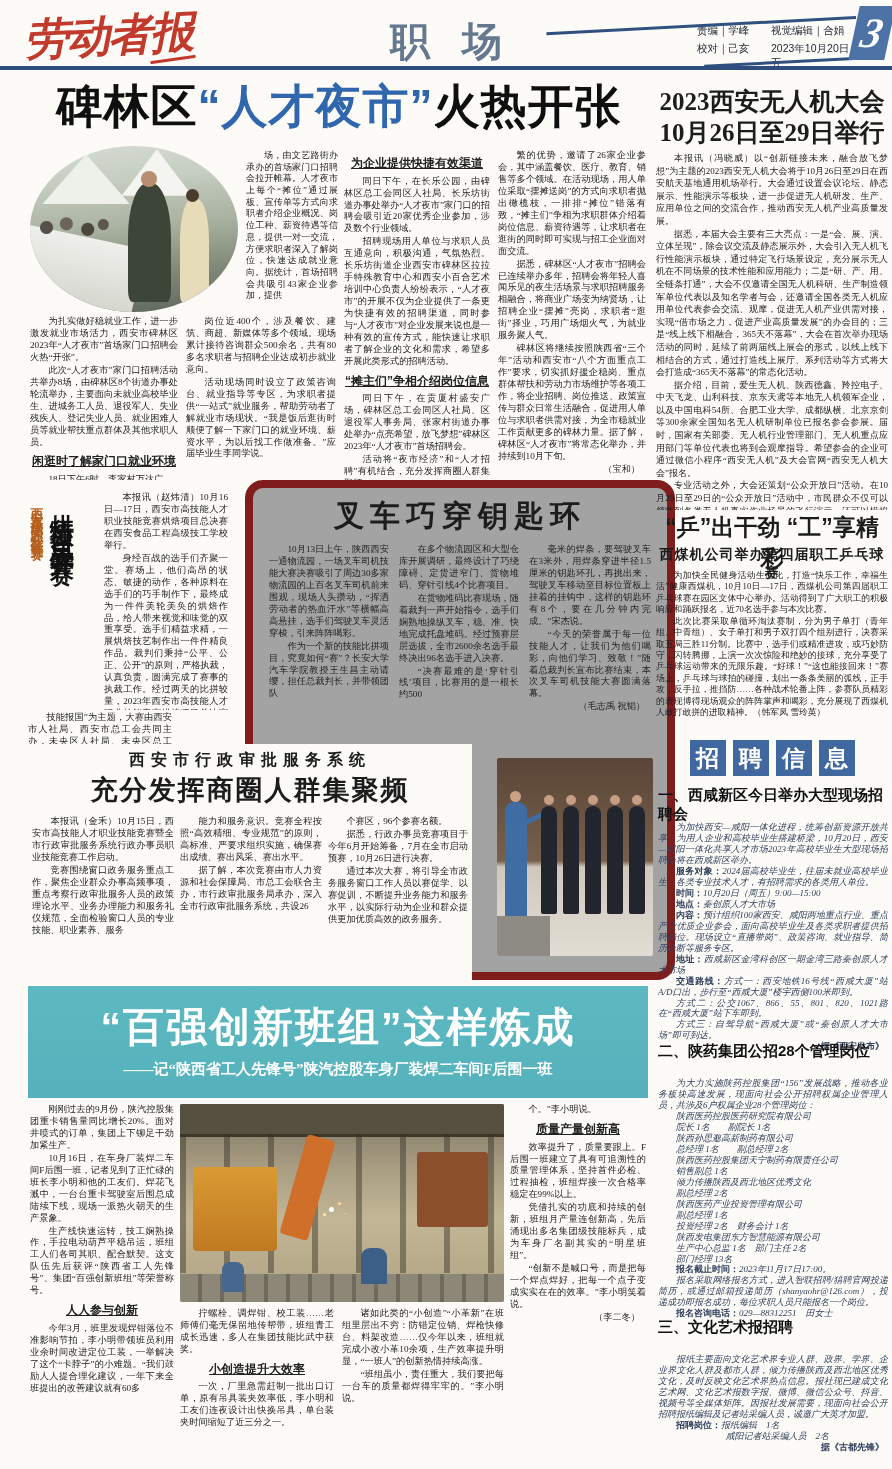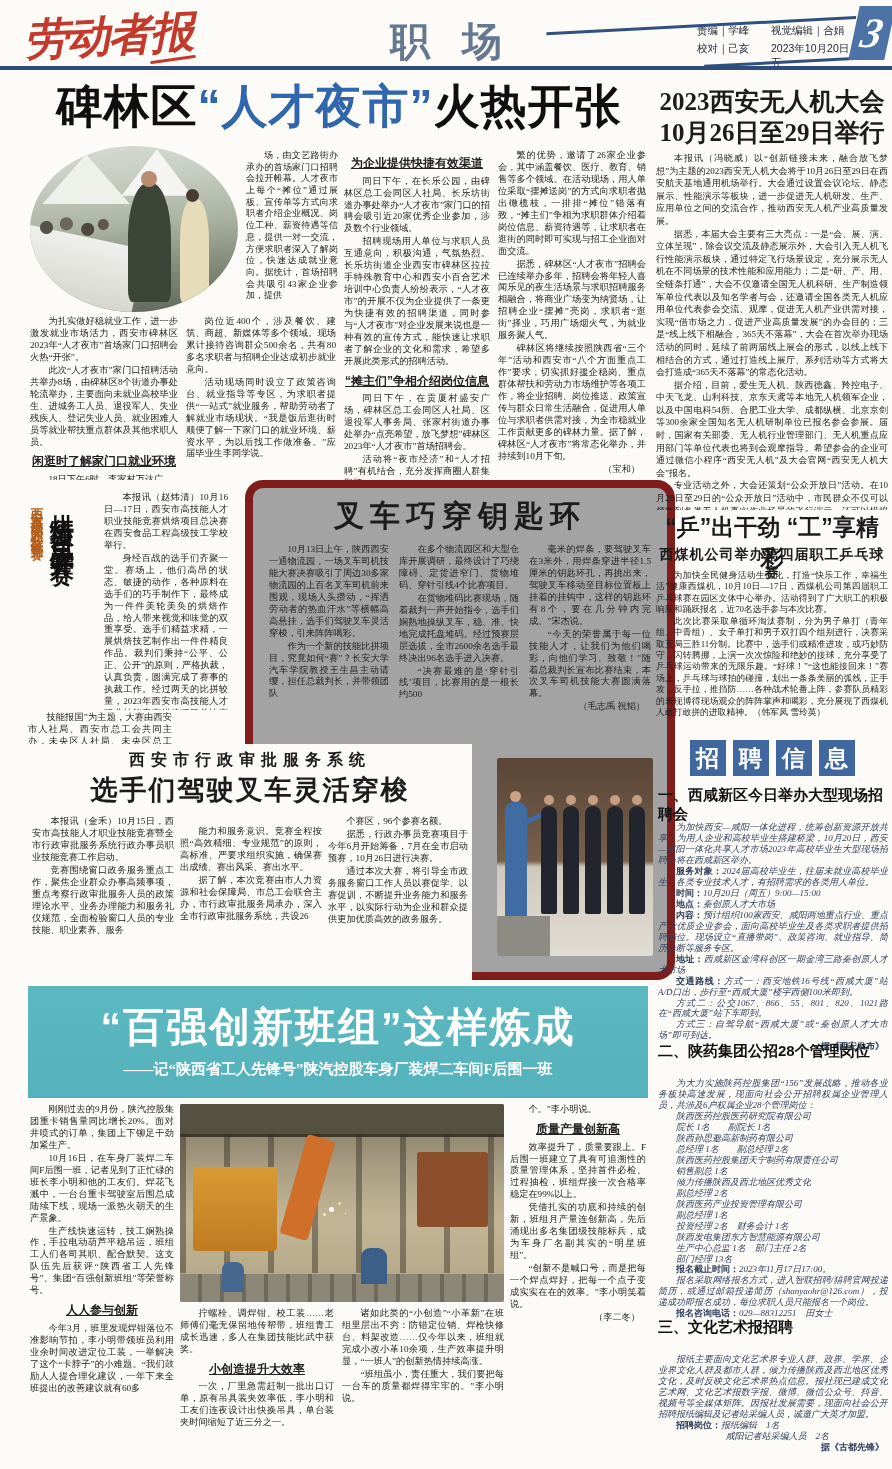--- a/index.html
+++ b/index.html
@@ -72,21 +72,21 @@
   .photo4 .blue:before{content:"";position:absolute;left:5px;top:-11px;width:11px;height:11px;border-radius:50%;background:#caa184;}
   .photo4 .blue:after{content:"";position:absolute;left:18px;top:14px;width:22px;height:5px;background:#3f6da3;transform:rotate(-24deg);border-radius:3px;}
   .photo4 .desk{position:absolute;left:0;bottom:0;width:34%;height:20%;background:#8e8b84;}
   
   .a4-box{left:28px;top:744px;width:444px;height:238px;background:#fcfbf8;z-index:6;}
   .a4-kicker{position:absolute;left:0;top:6px;width:100%;text-align:center;font-size:16px;font-weight:bold;
              letter-spacing:6px;font-family:"Liberation Sans",sans-serif;}
   .a4-title{position:absolute;left:0;top:28px;width:100%;text-align:center;font-size:27px;font-weight:800;
             letter-spacing:2px;font-family:"Liberation Serif",serif;}
   .a4c1{left:4px;top:72px;width:142px;height:160px;}
-  .a4c2{left:152px;top:72px;width:142px;height:160px;margin-top:10px;}
+  .a4c2{left:152px;top:72px;width:142px;height:160px;}
   .a4c3{left:300px;top:72px;width:140px;height:160px;}
   
   .a5-band{left:28px;top:986px;width:620px;height:112px;background:linear-gradient(#5cb9c1,#55b2bc);}
   .a5-title{position:absolute;left:0;top:14px;width:100%;text-align:center;color:#fff;font-size:41px;
             font-weight:800;letter-spacing:2px;font-family:"Liberation Sans",sans-serif;}
   .a5-sub{position:absolute;left:0;top:74px;width:100%;text-align:center;color:#fff;font-size:15px;font-weight:bold;}
   .a5L{left:30px;top:1104px;width:144px;height:358px;}
   .a5R{left:510px;top:1104px;width:136px;height:358px;}
   .a5Ma{left:180px;top:1308px;width:154px;height:154px;}
   .a5Mb{left:342px;top:1308px;width:162px;height:154px;}
@@ -230,21 +230,21 @@
       <div class="fig" style="left:66px;"></div>
       <div class="fig" style="left:88px;"></div>
       <div class="fig" style="left:110px;"></div>
       <div class="fig" style="left:132px;"></div>
       <div class="desk"></div>
     </div>
   </div>
 
   <div class="abs a4-box">
     <div class="a4-kicker">西安市行政审批服务系统</div>
-    <div class="a4-title">选手们驾驶叉车灵活穿梭</div>
+    <div class="a4-title">充分发挥商圈人群集聚频</div>
     <div class="abs col a4c1">
         <p>本报讯（金禾）10月15日，西安市高技能人才职业技能竞赛暨全市行政审批服务系统行政办事员职业技能竞赛工作启动。</p>
         <p>竞赛围绕窗口政务服务重点工作，聚焦企业群众办事高频事项，重点考察行政审批服务人员的政策理论水平、业务办理能力和服务礼仪规范，全面检验窗口人员的专业技能、职业素养、服务</p>
       </div>
     <div class="abs col a4c2">
         <p>能力和服务意识。竞赛全程按照“高效精细、专业规范”的原则，高标准、严要求组织实施，确保赛出成绩、赛出风采、赛出水平。</p>
         <p>据了解，本次竞赛由市人力资源和社会保障局、市总工会联合主办，市行政审批服务局承办，深入全市行政审批服务系统，共设26</p>
       </div>
     <div class="abs col a4c3">
         <p>个赛区，96个参赛名额。</p>

